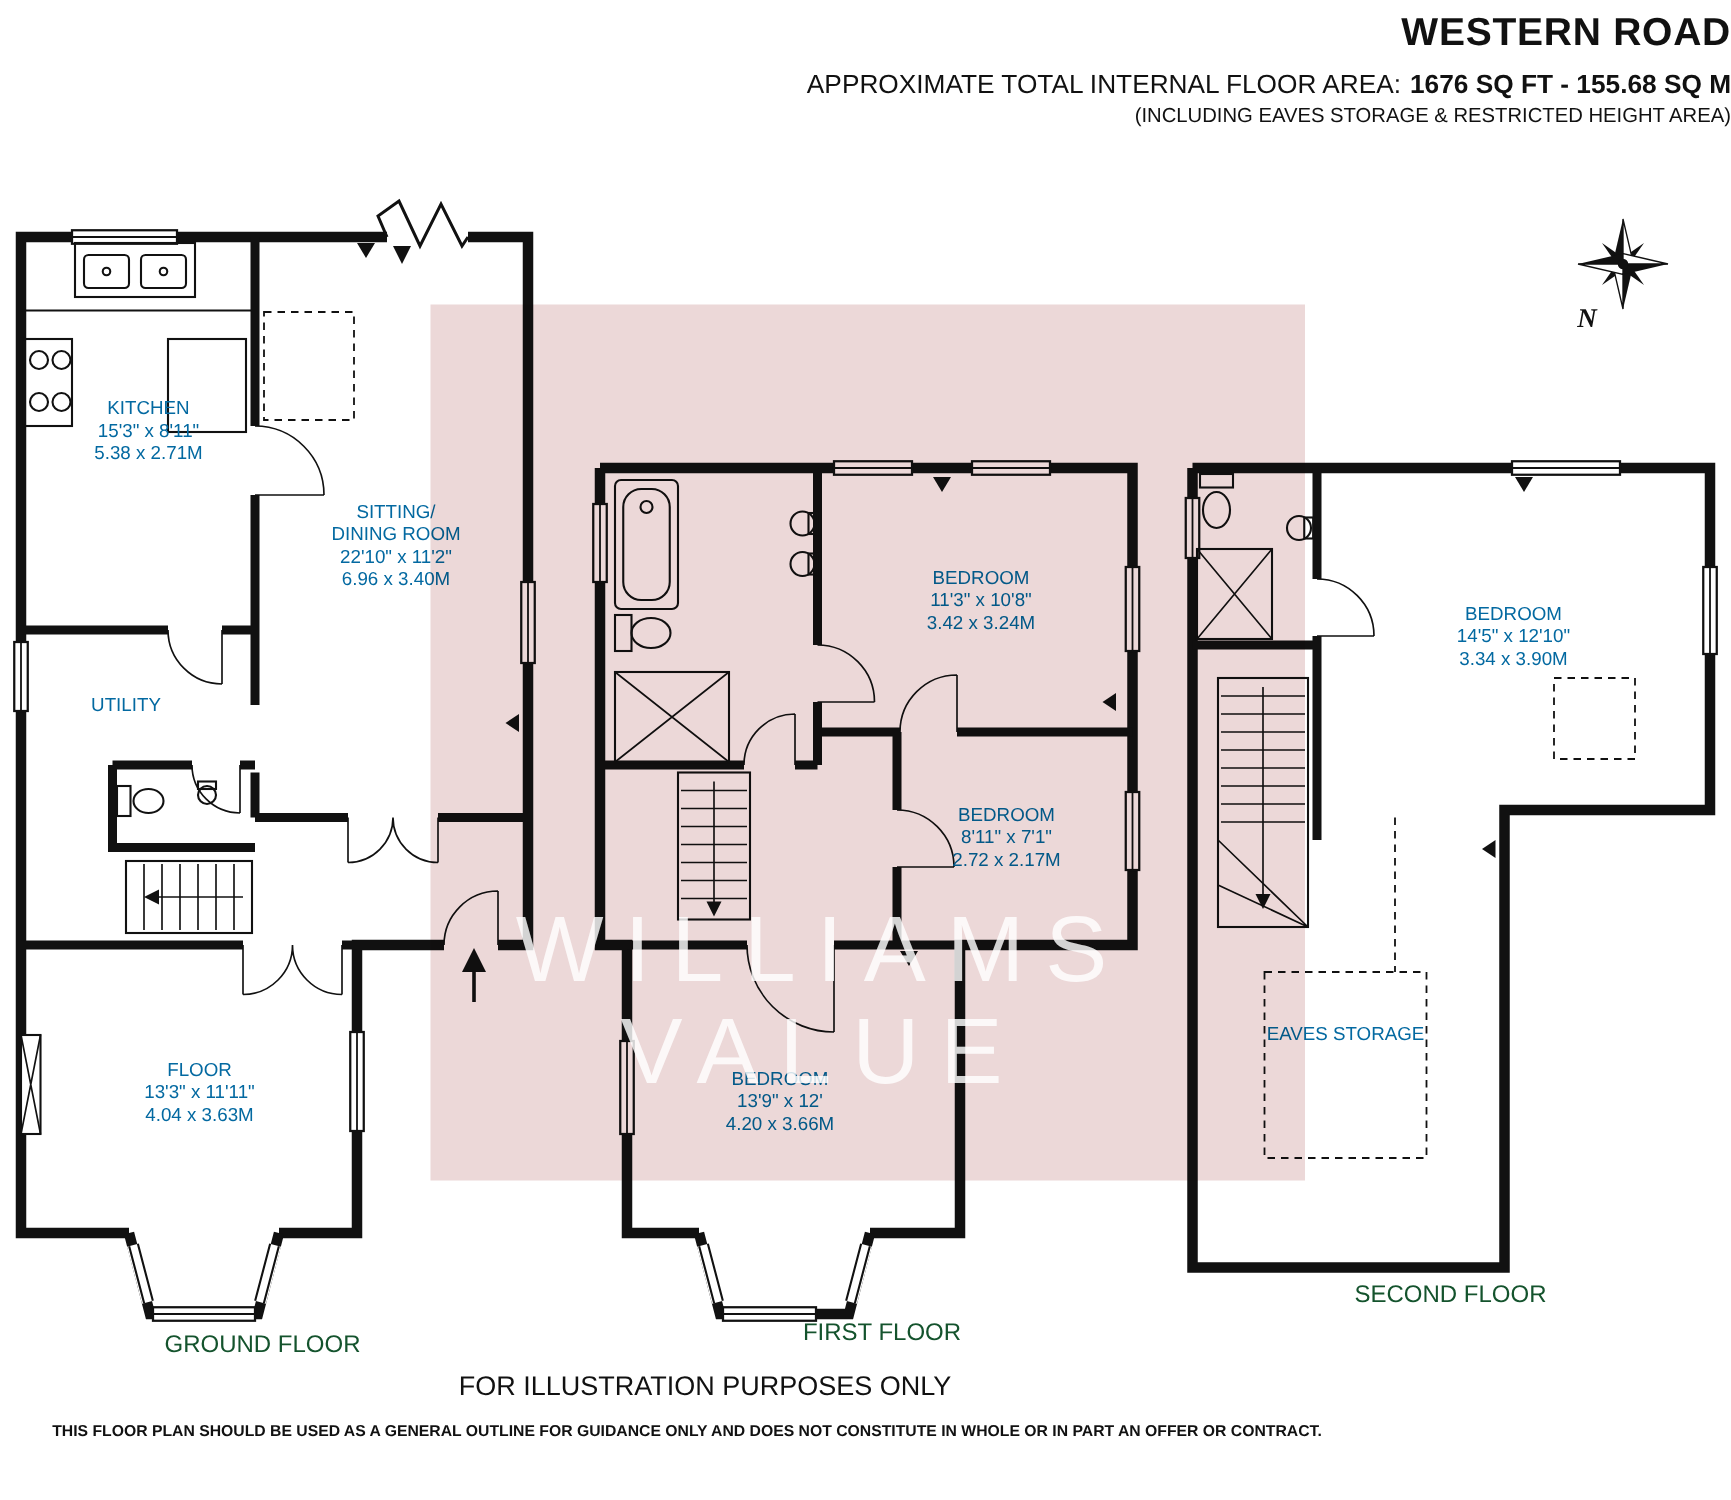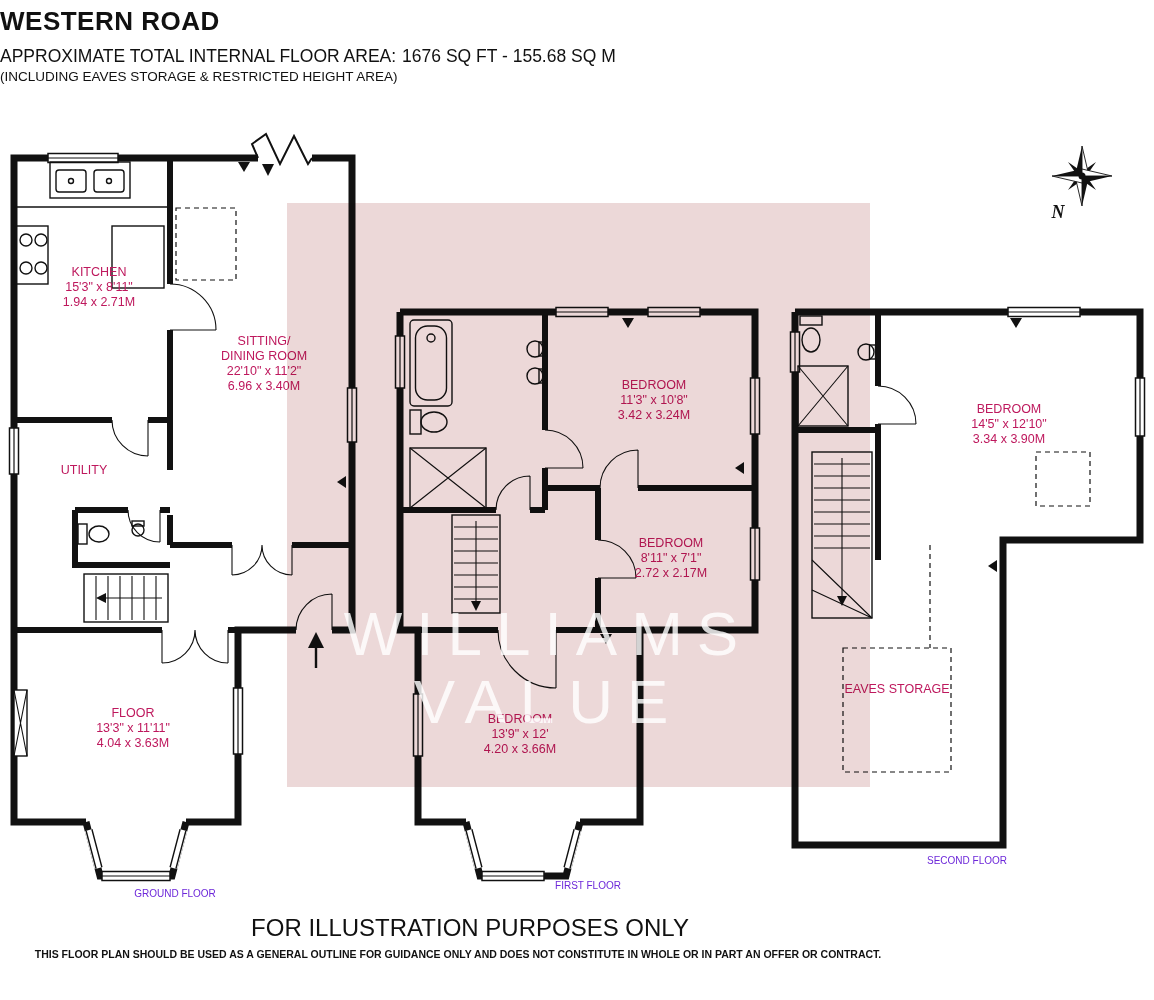--- a/index.html
+++ b/index.html
@@ -1,48 +1,48 @@
 <!DOCTYPE html>
 <html><head>
 <meta charset="utf-8">
 <style>
   *{margin:0;padding:0;box-sizing:border-box}
   html,body{width:1154px;height:1000px;background:#fff;font-family:"Liberation Sans",sans-serif;color:#111;position:relative;overflow:hidden}
 
   
-  .header{position:absolute;top:6px;left:0;width:1154px;text-align:left}
+  .header{position:absolute;top:6px;left:0;width:1154px;text-align:right}
   .title{font-size:26px;font-weight:bold;letter-spacing:.5px}
   .area-line{font-size:17.5px;margin-top:9px}
-  .area-line .b{font-weight:normal;margin-left:6px}
+  .area-line .b{font-weight:bold;margin-left:6px}
   .note{font-size:13.5px;margin-top:2px}
 
   
   svg{position:absolute;left:0;top:0}
   .wall{fill:none;stroke:#111;stroke-width:7;stroke-linejoin:miter}
   .wallin{fill:none;stroke:#111;stroke-width:6;stroke-linejoin:miter}
   .thin{fill:none;stroke:#111;stroke-width:1.4}
   .vthin{fill:none;stroke:#111;stroke-width:1.1}
   .dash{fill:none;stroke:#111;stroke-width:1.2;stroke-dasharray:5 4}
   .blk{fill:#111;stroke:none}
   .whiteline{stroke:#fff;stroke-width:9;fill:none}
   .window rect{fill:#fff;stroke:#111;stroke-width:1.5}
   .window line{stroke:#111;stroke-width:1.2}
   .compass-white{fill:#fff;stroke:#111;stroke-width:.9}
   .compass-n{font-family:"Liberation Serif",serif;font-style:italic;font-weight:bold;font-size:18px;text-anchor:middle;fill:#111}
 
   
-  .room-label{position:absolute;transform:translateX(-50%);text-align:center;font-size:12.5px;line-height:15px;white-space:nowrap;color:#be185d;z-index:3}
-  .floor-label{position:absolute;transform:translateX(-50%);font-size:10px;white-space:nowrap;color:#6d28d9;z-index:3}
+  .room-label{position:absolute;transform:translateX(-50%);text-align:center;font-size:12.5px;line-height:15px;white-space:nowrap;color:#0369a1;z-index:3}
+  .floor-label{position:absolute;transform:translateX(-50%);font-size:16px;white-space:nowrap;color:#14532d;z-index:3}
 
   
   .overlay{position:absolute;left:287px;top:203px;width:583px;height:584px;mix-blend-mode:multiply;z-index:5}
   .wm{position:absolute;left:541px;transform:translateX(-50%);font-family:Liberation Sans, sans-serif;font-size:62px;letter-spacing:14px;padding-left:14px;color:rgba(255,255,255,.82);z-index:6;white-space:nowrap}
 
   
-  .illustration{position:absolute;top:914px;left:0;width:940px;text-align:center;font-size:24px;z-index:3}
+  .illustration{position:absolute;top:914px;left:0;width:940px;text-align:center;font-size:18px;z-index:3}
   .disclaimer{position:absolute;top:947px;left:0;width:916px;text-align:center;font-size:10.5px;font-weight:bold;line-height:15px;z-index:3}
 </style>
 </head>
 <body>
 
 <div class="header">
   <div class="title">WESTERN ROAD</div>
   <div class="area-line">
     <span>APPROXIMATE TOTAL INTERNAL FLOOR AREA:</span><span class="b">1676 SQ FT - 155.68 SQ M</span>
   </div>
@@ -255,21 +255,21 @@
     <polygon class="blk" points="1112,176 1082,183 1082,176"></polygon>
     <polygon class="compass-white" points="1112,176 1082,169 1082,176"></polygon>
     <circle class="blk" cx="1082" cy="176" r="3.5"></circle>
     <text class="compass-n" x="1058" y="218">N</text>
   </g>
 </svg>
 
 <div class="room-label" style="left:99px;top:265px">
   <div>KITCHEN</div>
   <div>15'3" x 8'11"</div>
-  <div>1.94 x 2.71M</div>
+  <div>5.38 x 2.71M</div>
 </div>
 <div class="room-label" style="left:264px;top:334px">
   <div>SITTING/</div>
   <div>DINING ROOM</div>
   <div>22'10" x 11'2"</div>
   <div>6.96 x 3.40M</div>
 </div>
 <div class="room-label" style="left:84px;top:463px">
   <div>UTILITY</div>
 </div>

